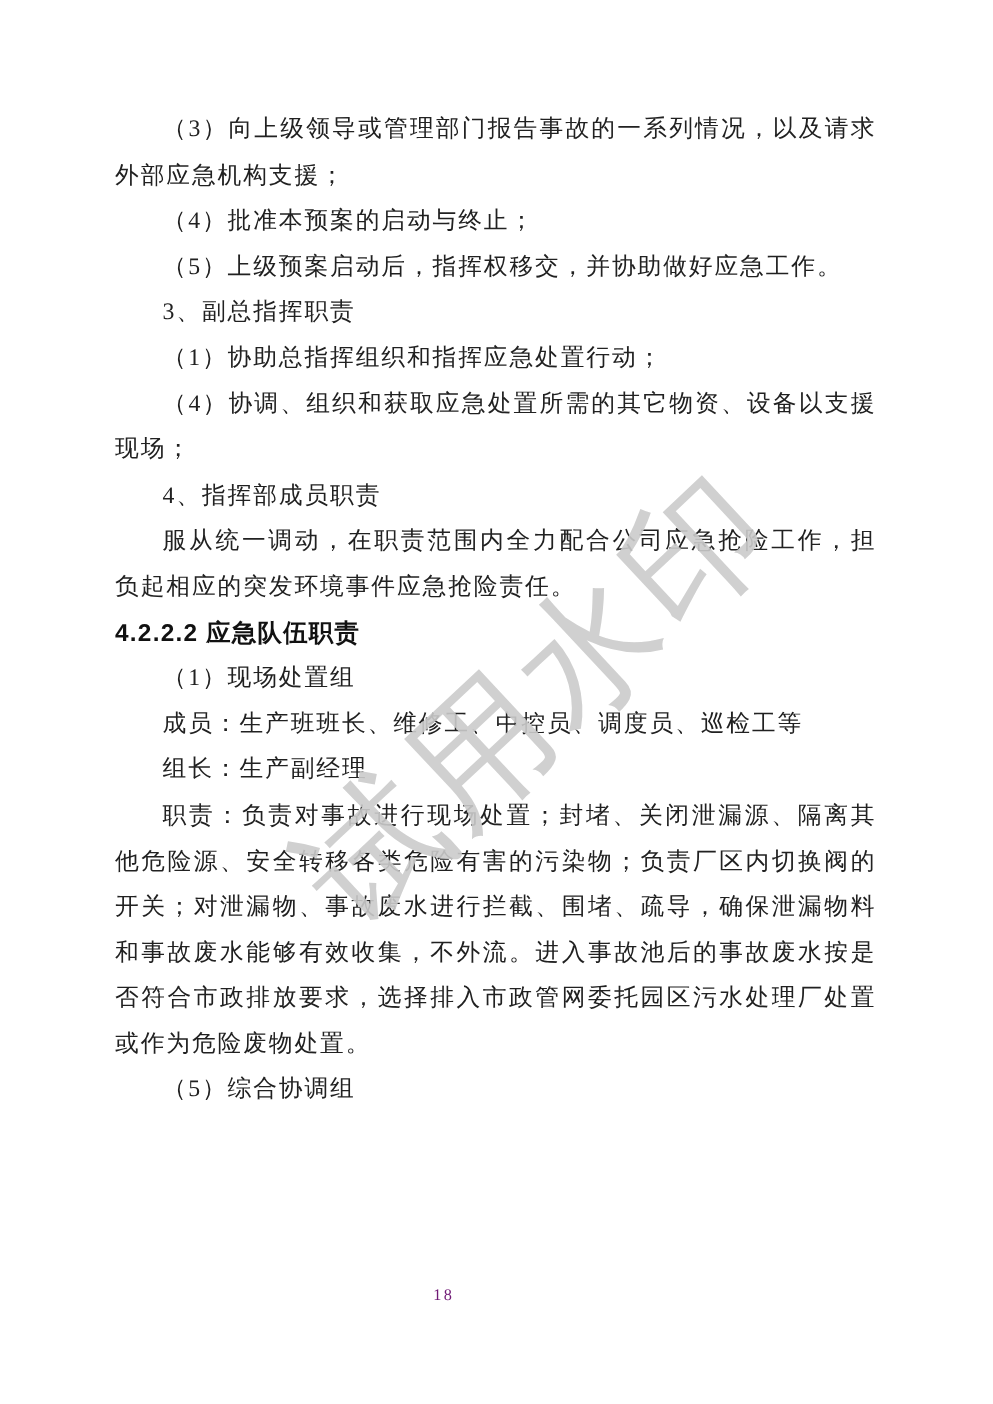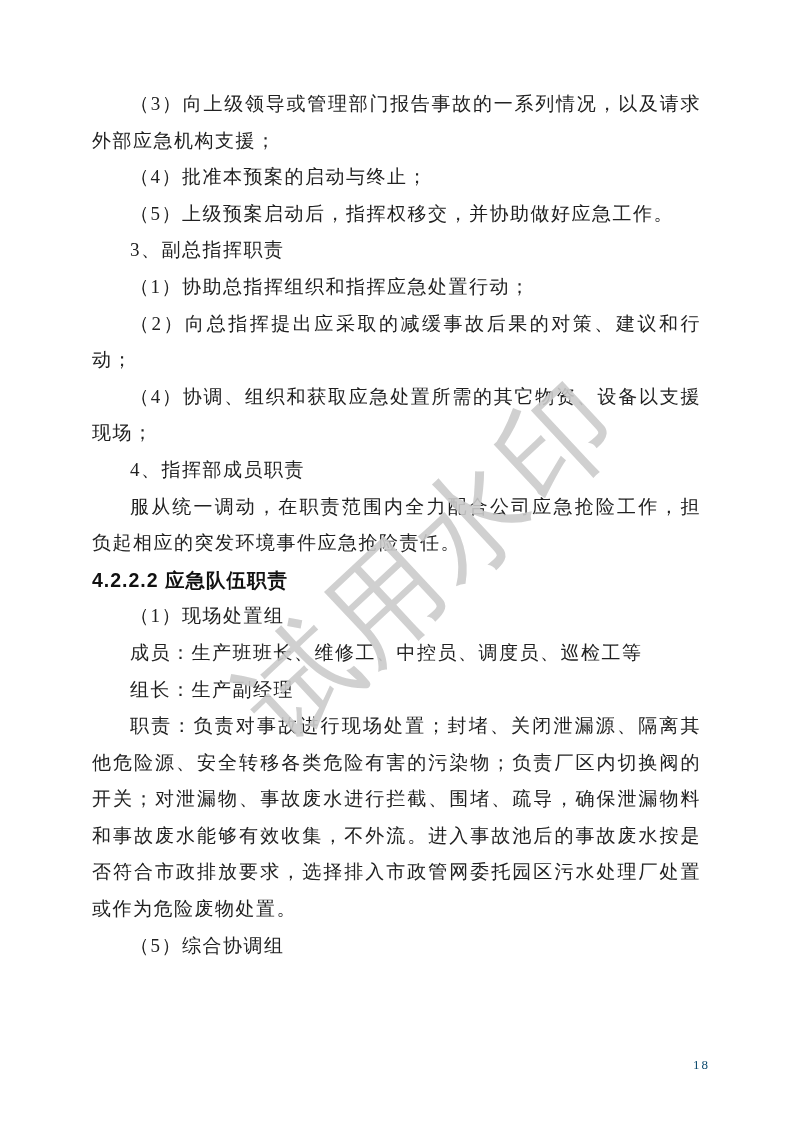--- a/index.html
+++ b/index.html
@@ -56,39 +56,37 @@
     transform-origin: center center;
     pointer-events: none;
     z-index: 3;
     text-align: center;
   }
   .footer {
     position: absolute;
     left: 0;
     right: 0;
     top: 1028px;
-    text-align: right;
+    text-align: center;
     font-size: 13px;
     letter-spacing: 2px;
-    color: #0c4a6e;
+    color: #701a75;
     font-family: "Liberation Serif", serif;
-    margin-top: 29px;
   }
 </style>
 </head>
 <body>
 
 <div class="page">
   <div class="doc-body" id="doc-body">
       <p class="para">（3）向上级领导或管理部门报告事故的一系列情况，以及请求外部应急机构支援；</p>
       <p class="para">（4）批准本预案的启动与终止；</p>
       <p class="para">（5）上级预案启动后，指挥权移交，并协助做好应急工作。</p>
       <p class="para">3、副总指挥职责</p>
       <p class="para">（1）协助总指挥组织和指挥应急处置行动；</p>
-      <p class="para">（2）向总指挥提出应采取的减缓事故后果的对策、建议和行动；</p>
       <p class="para">（4）协调、组织和获取应急处置所需的其它物资、设备以支援现场；</p>
       <p class="para">4、指挥部成员职责</p>
       <p class="para">服从统一调动，在职责范围内全力配合公司应急抢险工作，担负起相应的突发环境事件应急抢险责任。</p>
       <p class="heading">4.2.2.2 应急队伍职责</p>
       <p class="para">（1）现场处置组</p>
       <p class="para">成员：生产班班长、维修工、中控员、调度员、巡检工等</p>
       <p class="para">组长：生产副经理</p>
       <p class="para">职责：负责对事故进行现场处置；封堵、关闭泄漏源、隔离其他危险源、安全转移各类危险有害的污染物；负责厂区内切换阀的开关；对泄漏物、事故废水进行拦截、围堵、疏导，确保泄漏物料和事故废水能够有效收集，不外流。进入事故池后的事故废水按是否符合市政排放要求，选择排入市政管网委托园区污水处理厂处置或作为危险废物处置。</p>
       <p class="para">（5）综合协调组</p>
     </div>

